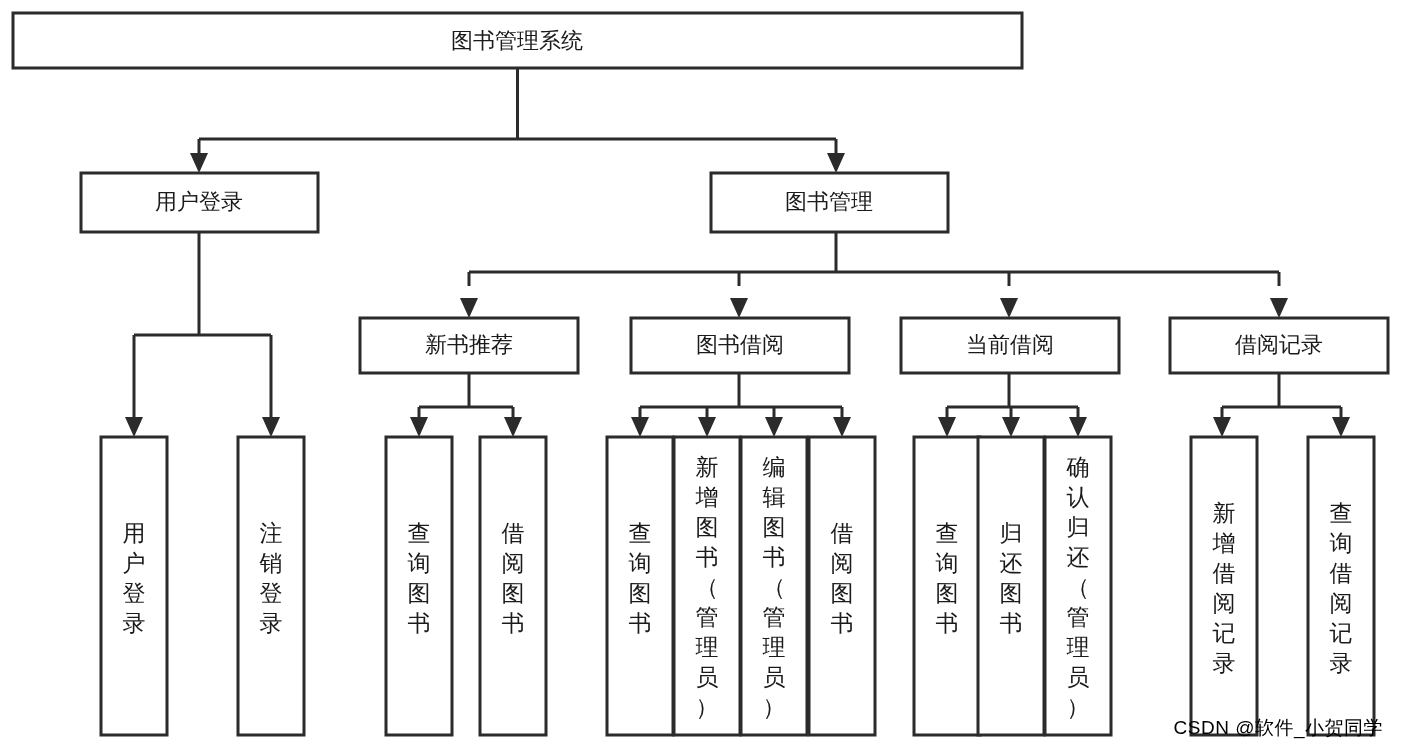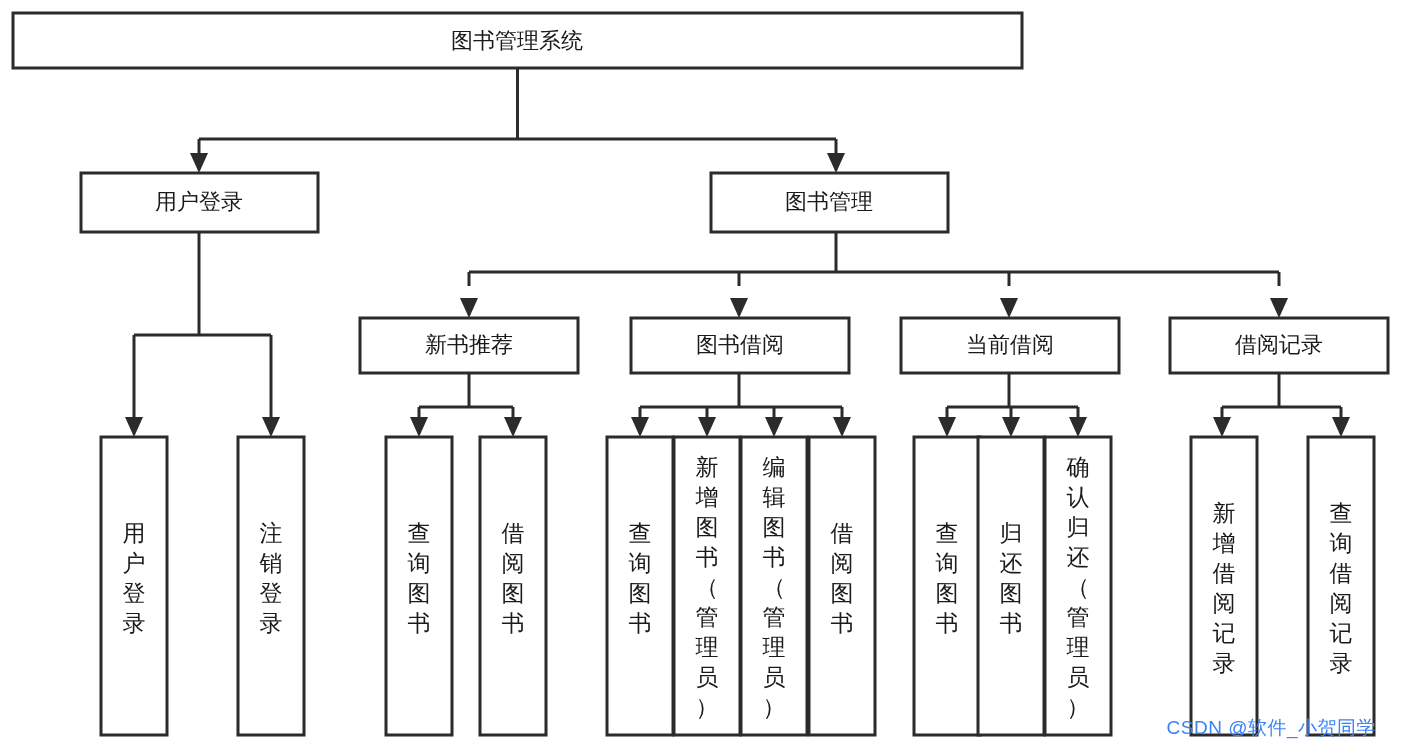--- a/index.html
+++ b/index.html
@@ -49,25 +49,25 @@
     dominant-baseline: middle;
   }
   .node-label-v {
     font-family: "Liberation Sans", "DejaVu Sans", sans-serif;
     font-size: 23px;
     fill: #1a1a1a;
     text-anchor: middle;
   }
   .watermark {
     position: absolute;
-    right: 20px;
+    right: 13px;
     bottom: 6px;
     font-family: "Liberation Sans", "DejaVu Sans", sans-serif;
     font-size: 19px;
-    color: #3b82f6;
+    color: #000000;
     letter-spacing: 0.5px;
     white-space: nowrap;
     user-select: none;
   }
 </style>
 </head>
 <body>
 
 <div id="diagram-root">
 

